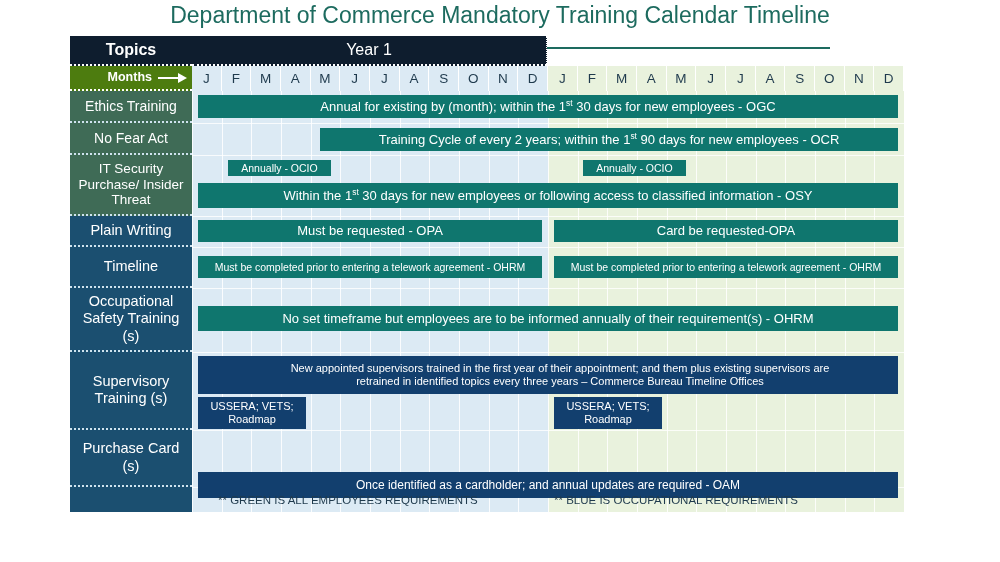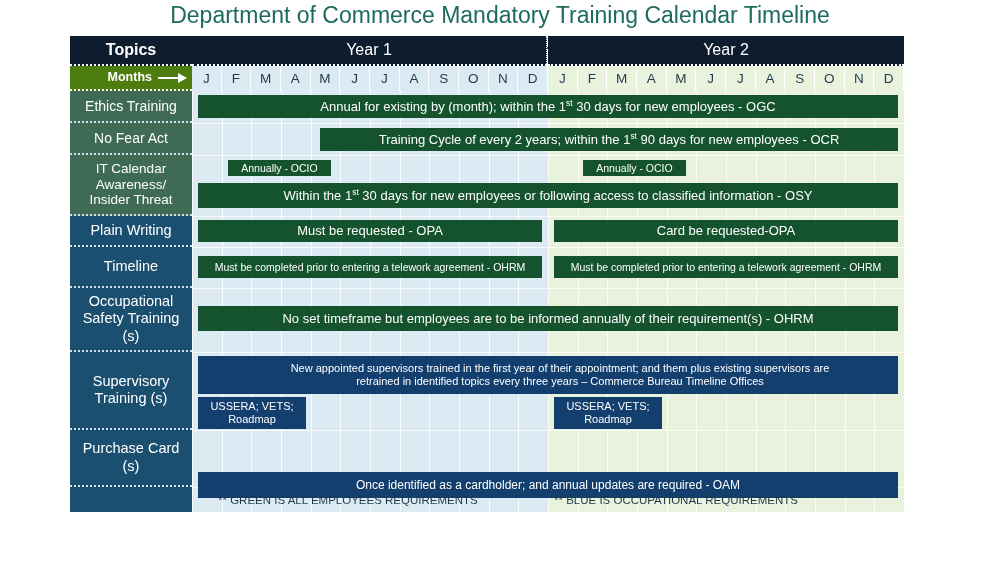--- a/index.html
+++ b/index.html
@@ -112,21 +112,21 @@
   
   .bar{
     position:absolute;
     box-sizing:border-box;
     display:flex;align-items:center;justify-content:center;
     text-align:center;
     color:#ffffff;
     line-height:1.2;
     padding:0 4px;
   }
-  .bar-green{background:#14532d;}
+  .bar-green{background:#0f766e;}
   .bar-blue{background:#123f6e;}
 
   .legend-text{
     position:absolute;
     font-size:11.5px;color:#1f3a4d;
     display:flex;align-items:center;
     white-space:nowrap;
   }
   sup{font-size:.65em;vertical-align:super;}
 </style>
@@ -146,21 +146,21 @@
         <span class="months-arrow"></span>
       </div>
 
       <div class="topic-cell topic-green" style="top:55px;height:32px;font-size:14px;">
         <span>Ethics Training</span>
       </div>
       <div class="topic-cell topic-green" style="top:87px;height:32px;font-size:14px;">
         <span>No Fear Act</span>
       </div>
       <div class="topic-cell topic-green" style="top:119px;height:61px;font-size:13.5px;">
-        <span>IT Calendar Awareness/ Insider Threat</span>
+        <span>IT Security Purchase/ Insider Threat</span>
       </div>
       <div class="topic-cell topic-blue" style="top:180px;height:31px;font-size:14.5px;">
         <span>Plain Writing</span>
       </div>
       <div class="topic-cell topic-blue" style="top:211px;height:41px;font-size:14.5px;">
         <span>Timeline</span>
       </div>
       <div class="topic-cell topic-blue" style="top:252px;height:64px;font-size:14.5px;">
         <span>Occupational Safety Training (s)</span>
       </div>
@@ -171,21 +171,20 @@
         <span>Purchase Card (s)</span>
       </div>
       <div class="topic-cell topic-blue" style="top:451px;height:25px;border-bottom:none;">
         <span></span>
       </div>
     </div>
 
     <div class="grid-area">
 
       <div class="year-head year1">Year 1</div>
-      <div class="year-head year2">Year 2</div>
 
       <div class="months-row" id="months-row">
           <div class="mcell y1bg" style="left: 0px; width: 29.6667px;">J</div>
           <div class="mcell y1bg" style="left: 29.6667px; width: 29.6667px;">F</div>
           <div class="mcell y1bg" style="left: 59.3333px; width: 29.6667px;">M</div>
           <div class="mcell y1bg" style="left: 89px; width: 29.6667px;">A</div>
           <div class="mcell y1bg" style="left: 118.667px; width: 29.6667px;">M</div>
           <div class="mcell y1bg" style="left: 148.333px; width: 29.6667px;">J</div>
           <div class="mcell y1bg" style="left: 178px; width: 29.6667px;">J</div>
           <div class="mcell y1bg" style="left: 207.667px; width: 29.6667px;">A</div>

